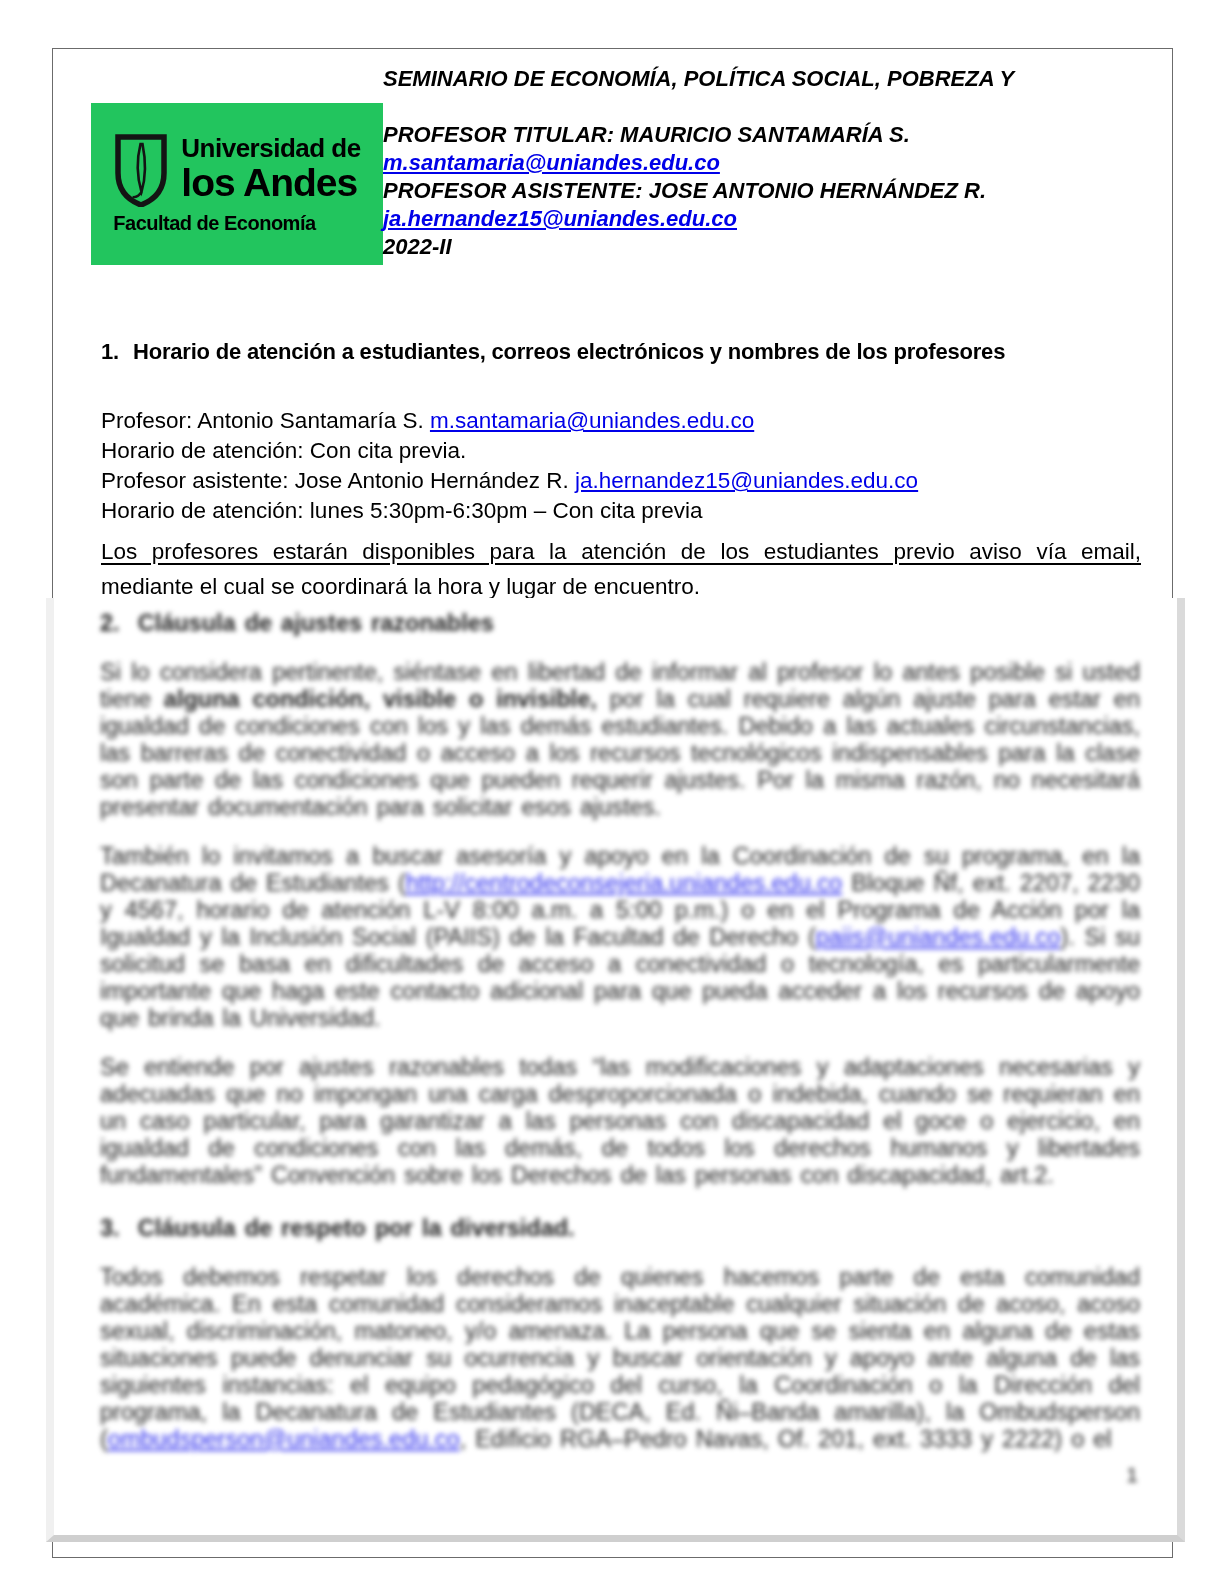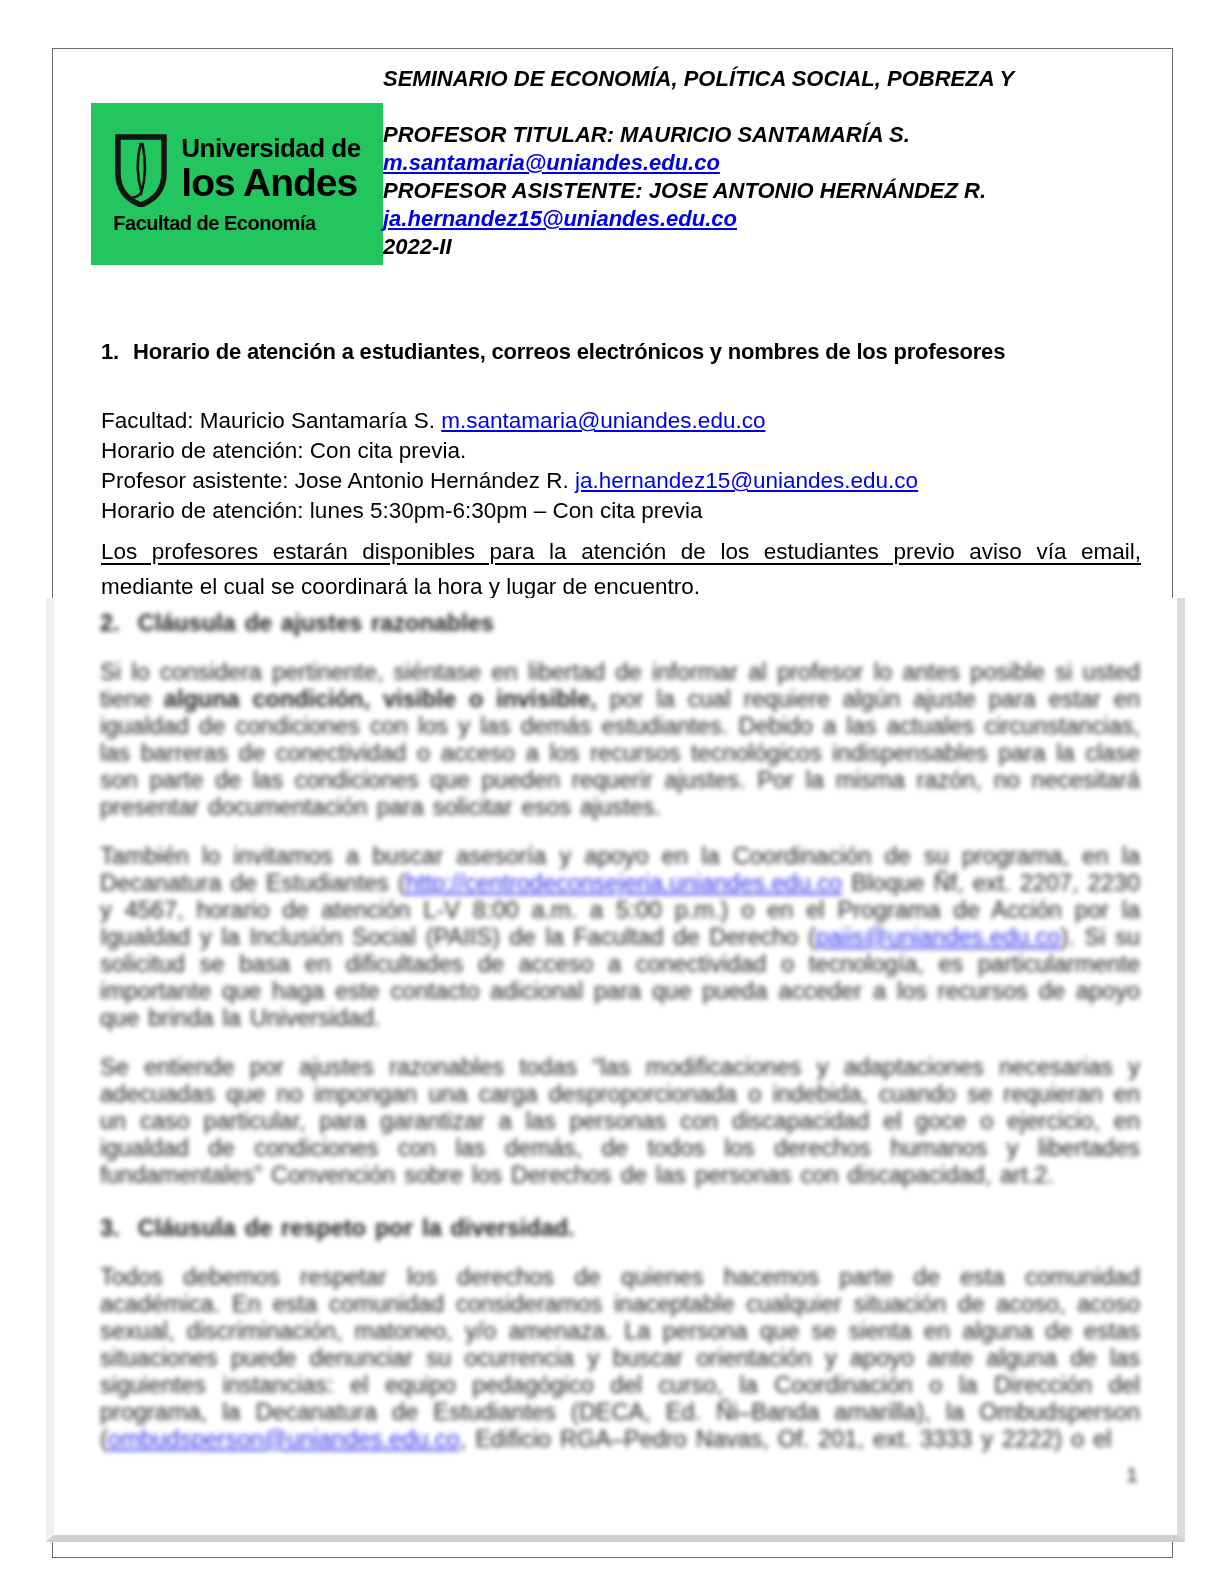--- a/index.html
+++ b/index.html
@@ -66,21 +66,21 @@
     <div>PROFESOR ASISTENTE: JOSE ANTONIO HERNÁNDEZ R.</div>
     <div><a href="#">ja.hernandez15@uniandes.edu.co</a></div>
     <div>2022-II</div>
   </div>
 
   <div class="body-col">
     <div class="h1">
       <span>1.</span><span class="h1t">Horario de atención a estudiantes, correos electrónicos y nombres de los profesores</span>
     </div>
     <div class="contacts">
-        <div class="c-line"><span>Facultad: Mauricio Santamaría S. </span><a href="#">m.santamaria@uniandes.edu.co</a></div>
+        <div class="c-line"><span>Profesor: Antonio Santamaría S. </span><a href="#">m.santamaria@uniandes.edu.co</a></div>
         <div class="c-line"><span>Horario de atención: Con cita previa.</span></div>
         <div class="c-line"><span>Profesor asistente: Jose Antonio Hernández R. </span><a href="#">ja.hernandez15@uniandes.edu.co</a></div>
         <div class="c-line"><span>Horario de atención: lunes 5:30pm-6:30pm – Con cita previa</span></div>
       </div>
     <div class="note">
       <div class="note-l1">Los profesores estarán disponibles para la atención de los estudiantes previo aviso vía email,</div>
       <div class="note-l2">mediante el cual se coordinará la hora y lugar de encuentro.</div>
     </div>
   </div>
 

